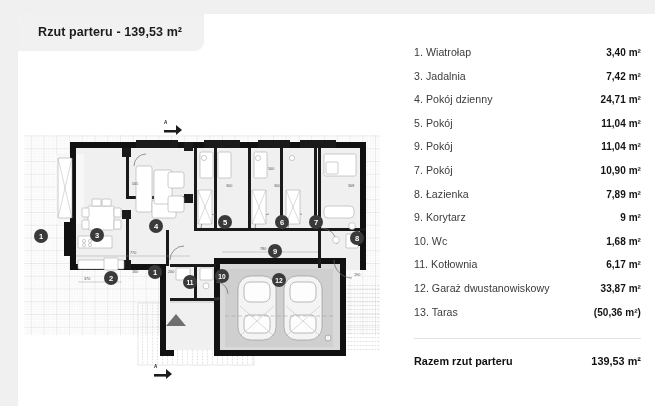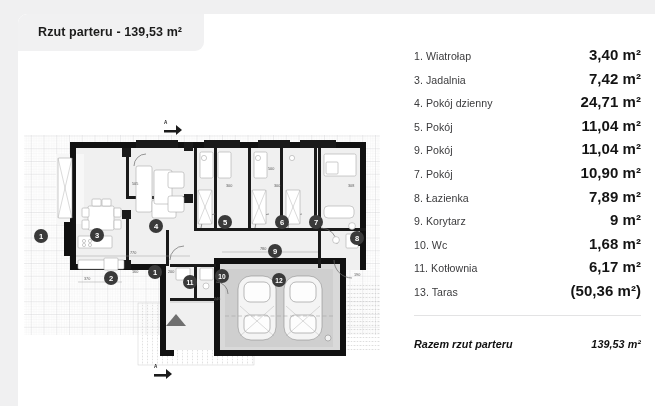--- a/index.html
+++ b/index.html
@@ -33,30 +33,29 @@
   }
   .legend-row{
     display:flex;align-items:baseline;justify-content:space-between;
     height:23.6px;
     gap:39px;
   }
   .legend-label{
     font-size:10.6px;color:#3b3b3d;white-space:nowrap;letter-spacing:.05px;
   }
   .legend-value{
-    font-size:15px;font-weight:bold;color:#141414;
+    font-size:10px;font-weight:bold;color:#141414;
     white-space:nowrap;text-align:right;letter-spacing:.05px;
   }
   .legend-sep{
     margin:9px 0 0 0;height:1px;background:#e3e3e4;width:100%;
   }
   .legend-total{
     display:flex;align-items:baseline;justify-content:space-between;
-    margin-top:22px;
-    font-style:italic;
+    margin-top:16px;
   }
   .legend-total .legend-label,
   .legend-total .legend-value{font-weight:bold;color:#111;font-size:10.8px;}
 
   
   .plan{
     position:absolute;left:0px;top:96px;width:392px;height:300px;
   }
   .plan svg{display:block;}
 </style>
@@ -362,20 +361,24 @@
           </div>
           <div class="legend-row">
             <span class="legend-label">10. Wc</span>
             <span class="legend-value">1,68 m²</span>
           </div>
           <div class="legend-row">
             <span class="legend-label">11. Kotłownia</span>
             <span class="legend-value">6,17 m²</span>
           </div>
           <div class="legend-row">
+            <span class="legend-label">12. Garaż dwustanowiskowy</span>
+            <span class="legend-value">33,87 m²</span>
+          </div>
+          <div class="legend-row">
             <span class="legend-label">13. Taras</span>
             <span class="legend-value">(50,36 m²)</span>
           </div>
         </div>
       <div class="legend-sep"></div>
       <div class="legend-total">
         <span class="legend-label">Razem rzut parteru</span>
         <span class="legend-value">139,53 m²</span>
       </div>
     </div>

